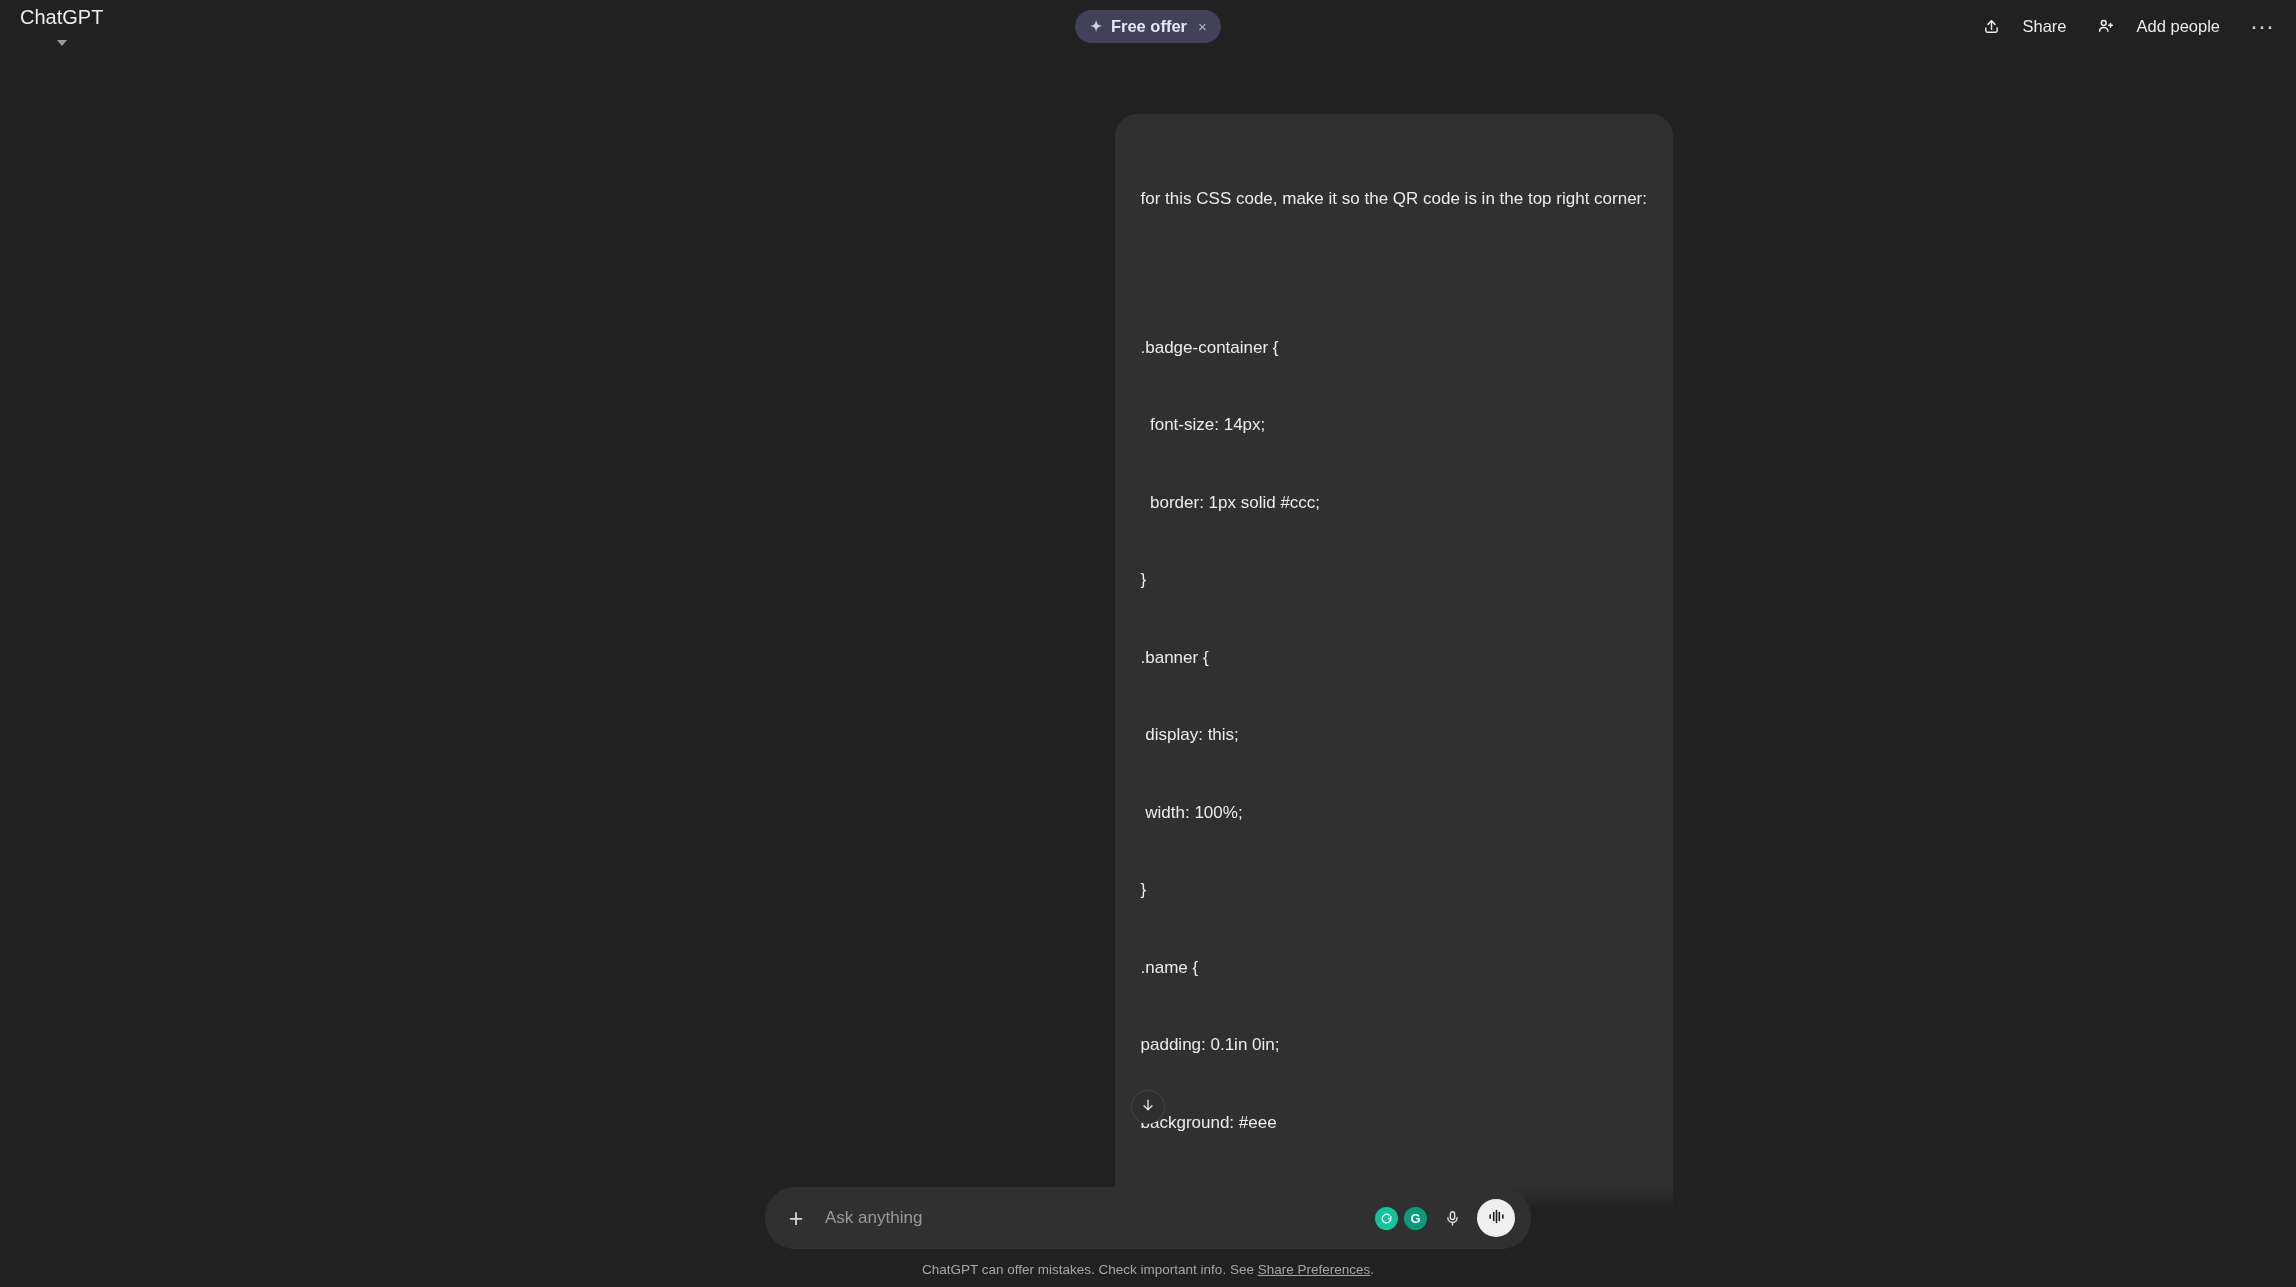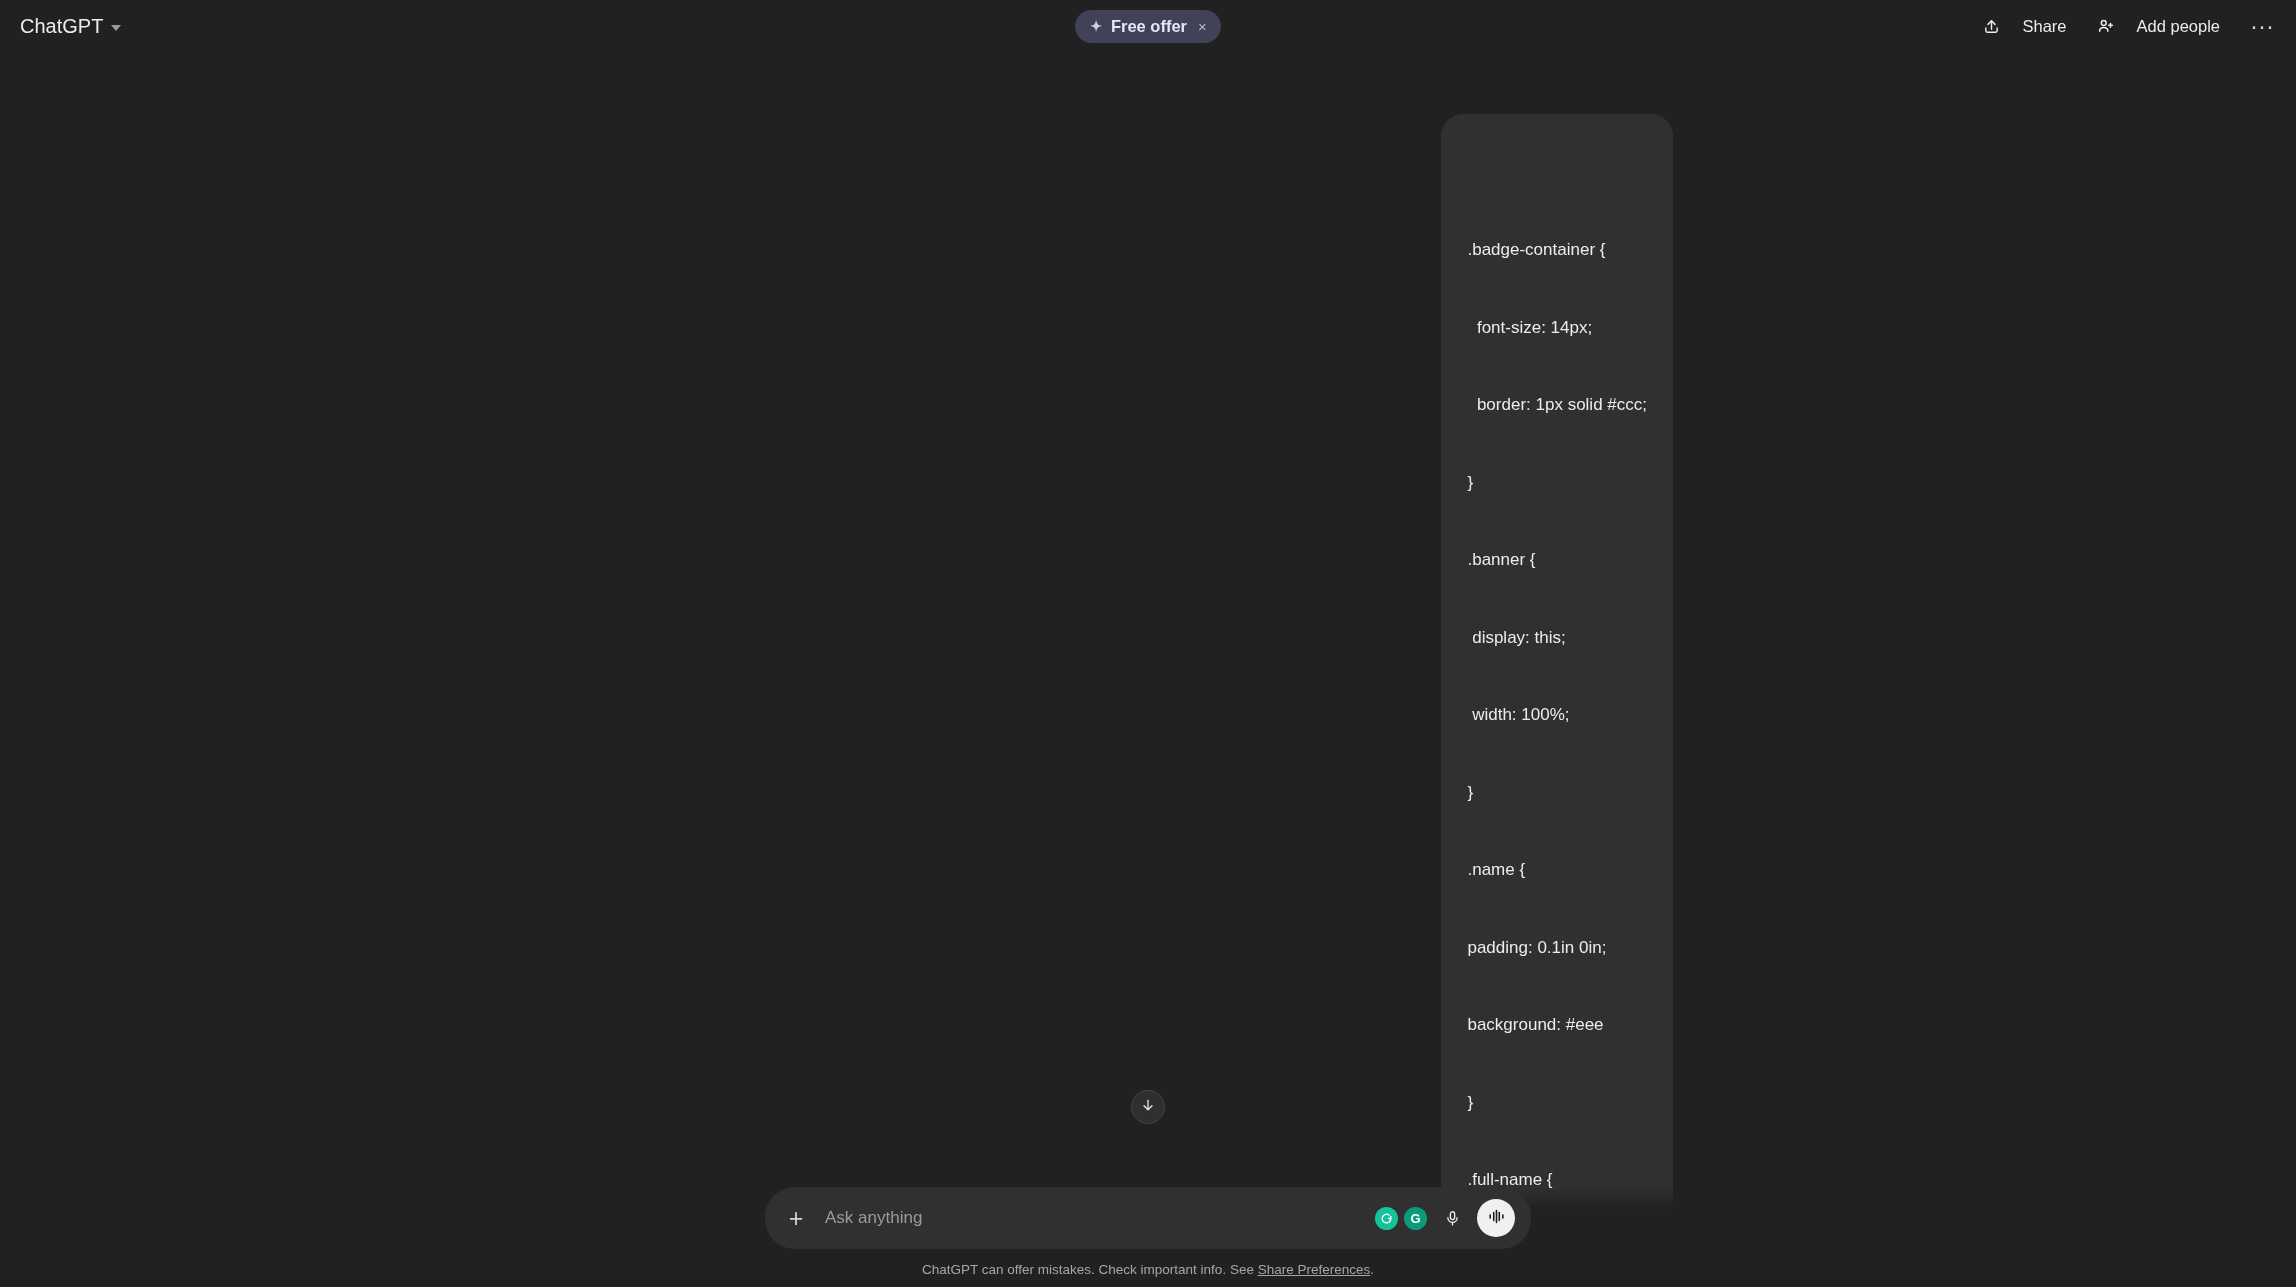--- a/index.html
+++ b/index.html
@@ -17,20 +17,21 @@
   .topbar {
     position: absolute; top: 0; left: 0; right: 0; height: 52px;
     display: flex; align-items: center;
     padding: 0 20px;
     background: #212121;
   }
   .brand {
     display: flex; align-items: center; gap: 8px;
     font-size: 20px; color: #ececec; font-weight: 400;
     cursor: pointer;
+    flex-direction: column;
   }
   .chev {
     width: 0; height: 0;
     border-left: 5px solid transparent;
     border-right: 5px solid transparent;
     border-top: 6px solid #9b9b9b;
     margin-top: 3px;
   }
   .topbar-center {
     position: absolute; left: 0; right: 0; top: 0; height: 52px;
@@ -212,20 +213,21 @@
       </button>
       <div class="dots">···</div>
     </div>
   </div>
 
   <div class="scroll-area">
     <div class="thread">
 
       <div class="user-row">
         <div class="user-bubble">
+          <div class="user-intro">for this CSS code, make it so the QR code is in the top right corner:</div>
           <div class="code-lines">
             <div>.badge-container {</div>
             <div>  font-size: 14px;</div>
             <div>  border: 1px solid #ccc;</div>
             <div>}</div>
             <div>.banner {</div>
             <div> display: this;</div>
             <div> width: 100%;</div>
             <div>}</div>
             <div>.name {</div>

